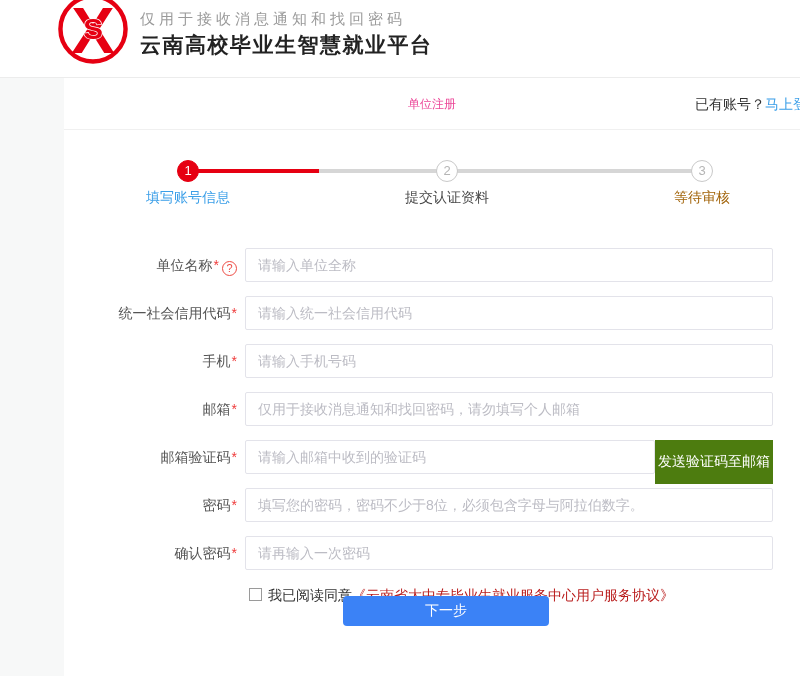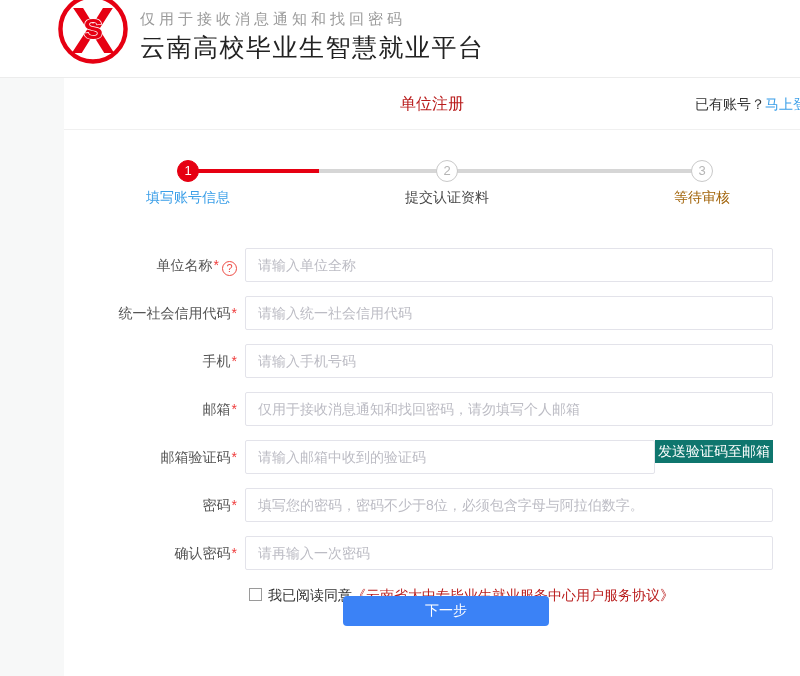--- a/index.html
+++ b/index.html
@@ -5,30 +5,30 @@
   * { margin:0; padding:0; box-sizing:border-box; }
   html,body { width:800px; height:676px; overflow:hidden;
     font-family:"Liberation Sans", sans-serif; background:#f7f8f8; }
 
   
   .header { position:absolute; left:0; top:0; width:800px; height:78px;
     background:#fff; border-bottom:1px solid #ececec; z-index:5; }
   .logo { position:absolute; left:56px; top:-8px; width:74px; height:74px; }
   .brand-line1 { position:absolute; left:140px; top:10px; font-size:15px;
     color:#9a9a9a; letter-spacing:4px; }
-  .brand-line2 { position:absolute; left:140px; top:31px; font-size:25px;
-    font-weight:normal; color:#222; letter-spacing:1.5px; }
+  .brand-line2 { position:absolute; left:140px; top:31px; font-size:21px;
+    font-weight:bold; color:#222; letter-spacing:1.5px; }
 
   
   .card { position:absolute; left:64px; top:78px; width:766px; height:598px;
     background:#fff; }
   .title-bar { position:absolute; left:0; top:0; width:766px; height:52px;
     border-bottom:1px solid #f0f0f0; }
   .page-title { position:absolute; left:0; top:0; width:736px; height:52px;
-    line-height:52px; text-align:center; font-size:16px; font-weight:400; color:#b91c1c; }
+    line-height:52px; text-align:center; font-size:12px; font-weight:400; color:#ec4899; }
   .login-area { position:absolute; left:631px; top:0; height:52px; line-height:52px;
     font-size:14px; color:#333; white-space:nowrap; }
   .login-link { color:#3b9fe8; text-decoration:none; cursor:pointer; }
 
   
   .track { position:absolute; left:125px; top:91px; width:512px; height:4px;
     background:#d6d6d6; }
   .track-done { position:absolute; left:125px; top:91px; width:130px; height:4px;
     background:#e60012; }
   .step-circle { position:absolute; top:82px; width:22px; height:22px;
@@ -49,22 +49,22 @@
   .req { color:#ef3b3b; margin-left:1px; }
   .help-icon { display:inline-block; width:15px; height:15px; margin-left:3px;
     border:1px solid #ee4b44; border-radius:50%; color:#ee4b44; font-size:11px;
     line-height:13px; text-align:center; vertical-align:-2px; cursor:pointer; }
   .finput { position:absolute; left:181px; top:0; width:528px; height:34px;
     border:1px solid #e3e3ea; border-radius:2px; padding:13px 12px; font-size:14px;
     color:#333; background:#fff; outline:none;
     font-family:"Liberation Sans", sans-serif; }
   .finput::placeholder { color:#bcbcc4; opacity:1; }
   .finput.short { width:410px; }
-  .send-code-btn { position:absolute; left:591px; top:0; width:118px; height:23px;
-    background:#0f766e; color:#fff; border:none; font-size:14px; cursor:pointer;
+  .send-code-btn { position:absolute; left:591px; top:0; width:118px; height:44px;
+    background:#4d7c0f; color:#fff; border:none; font-size:14px; cursor:pointer;
     font-family:"Liberation Sans", sans-serif; }
   .r1{top:170px}.r2{top:218px}.r3{top:266px}.r4{top:314px}.r5{top:362px}
   .r6{top:410px}.r7{top:458px}
 
   
   .agree { position:absolute; left:185px; top:509px; height:18px; font-size:14px;
     color:#333; white-space:nowrap; }
   .checkbox { display:inline-block; width:13px; height:13px; border:1px solid #9a9a9a;
     background:#fff; vertical-align:-1px; margin-right:6px; cursor:pointer; }
   .agree-link { color:#b91c1c; text-decoration:none; cursor:pointer; }

